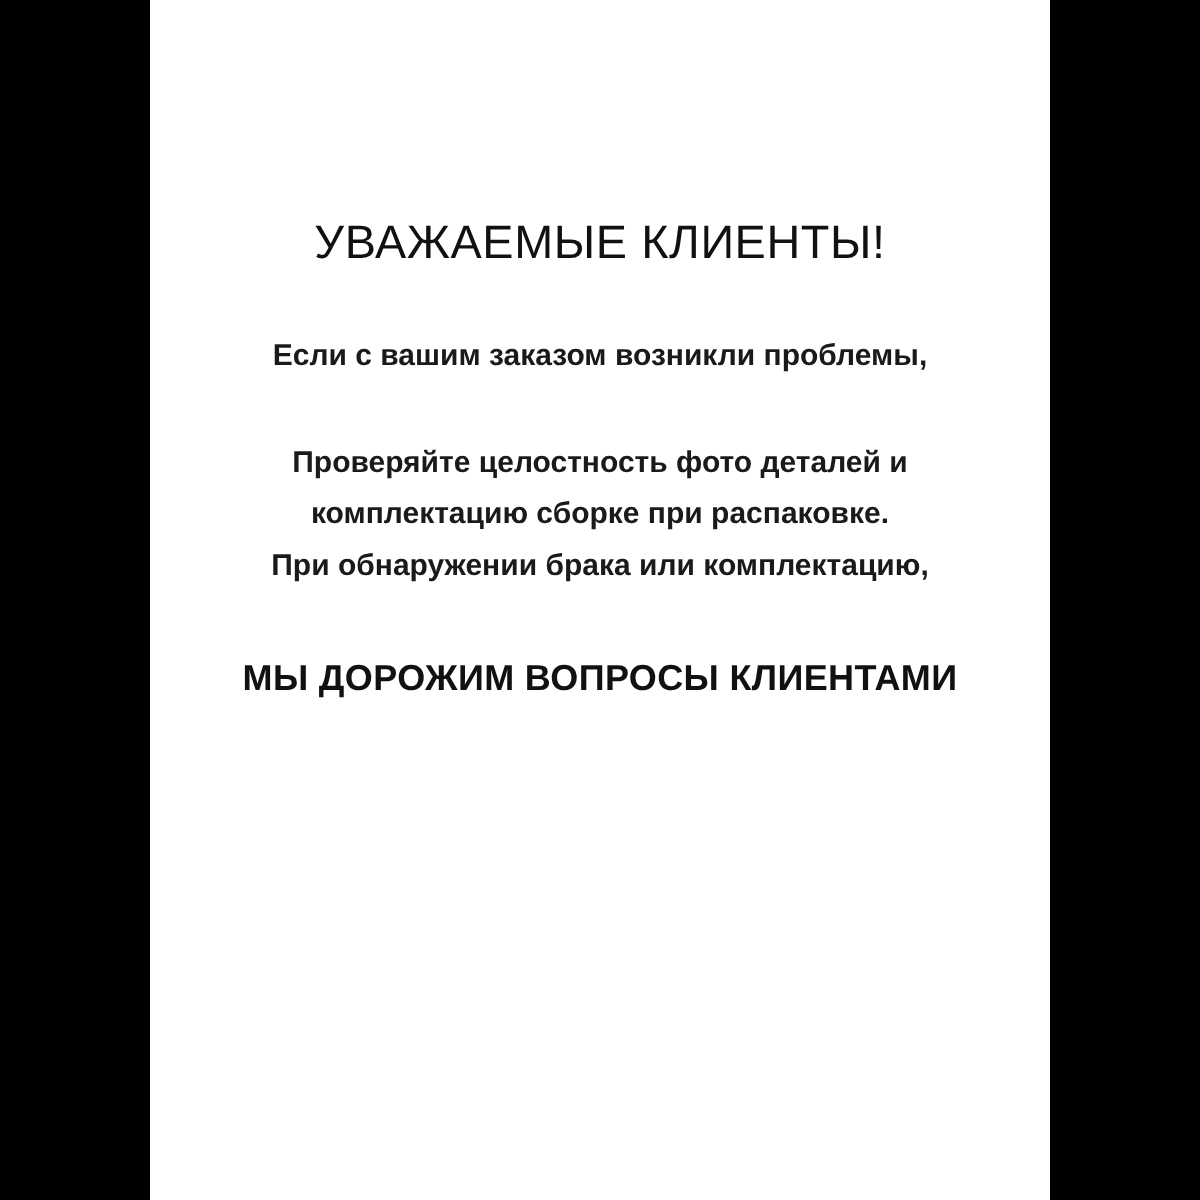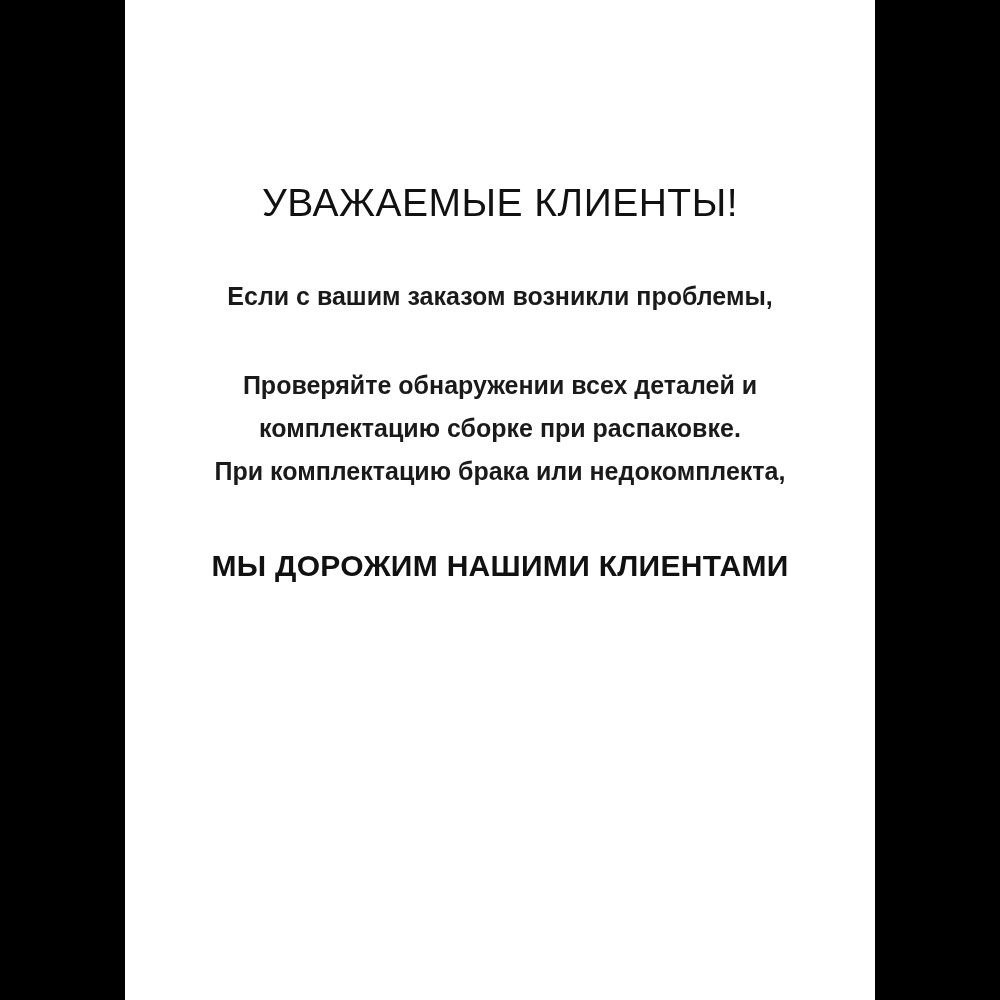--- a/index.html
+++ b/index.html
@@ -86,23 +86,23 @@
 <div class="canvas">
   <div class="sheet">
 
     <div class="headline">УВАЖАЕМЫЕ КЛИЕНТЫ!</div>
 
     <div class="block block-intro">
       <div class="line-regular">Если с вашим заказом возникли проблемы,</div>
     </div>
 
     <div class="block block-body">
-      <div class="line-regular">Проверяйте обнаружении всех деталей и</div>
+      <div class="line-regular">Проверяйте целостность фото деталей и</div>
       <div class="line-regular">комплектацию сборке при распаковке.</div>
-      <div class="line-regular">При комплектацию брака или недокомплекта,</div>
+      <div class="line-regular">При обнаружении брака или комплектацию,</div>
     </div>
 
     <div class="block block-closing">
-      <div class="closing-line">МЫ ДОРОЖИМ НАШИМИ КЛИЕНТАМИ</div>
+      <div class="closing-line">МЫ ДОРОЖИМ ВОПРОСЫ КЛИЕНТАМИ</div>
     </div>
 
   </div>
 </div>
 
 </body></html>

